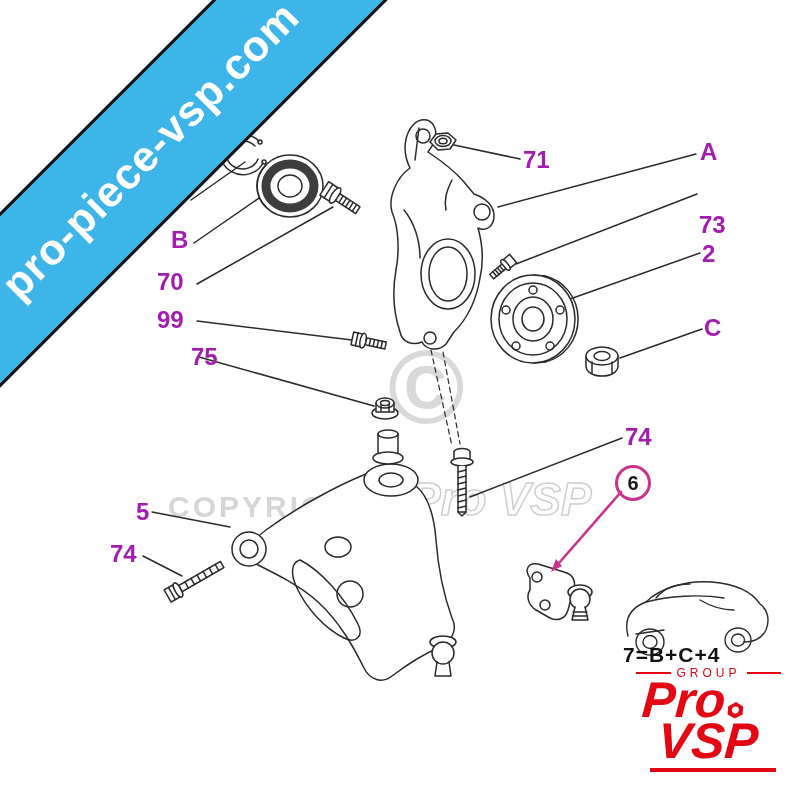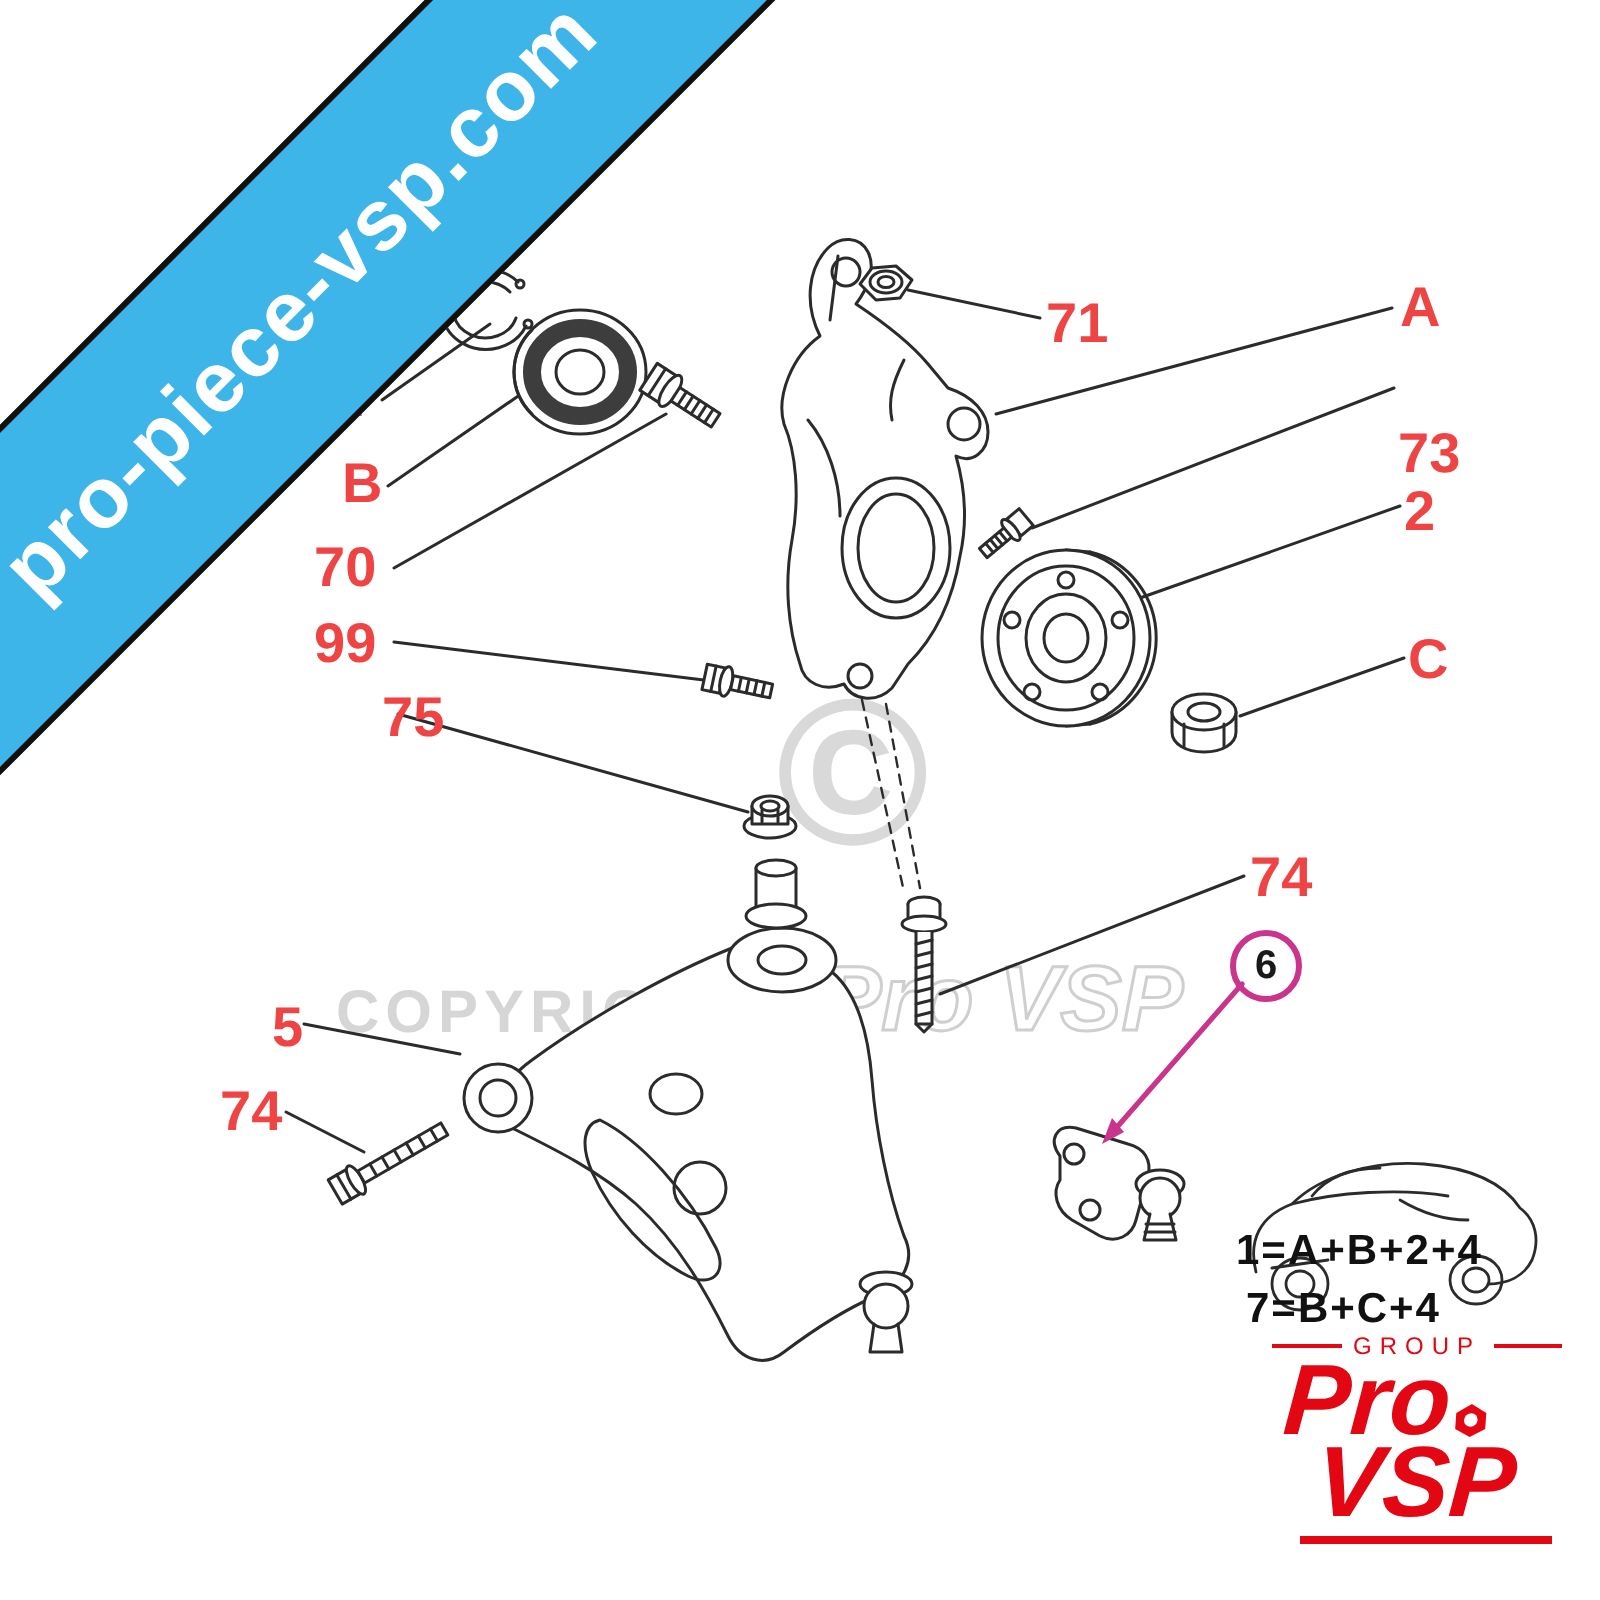--- a/index.html
+++ b/index.html
@@ -41,21 +41,21 @@
   .art .w    { fill:#ffffff; }
   .art .band { stroke-width:9; stroke:#3d3d3d; }
   .art .dash { stroke-dasharray:5 4; stroke-width:1.2; }
   .art .ld   { stroke-width:1.5; }
   .art .pink  { stroke:var(--highlight,#c9348c); stroke-width:2.6; }
   .art .pinkf { fill:var(--highlight,#c9348c); stroke:none; }
   .art .car   { stroke-width:1.4; }
 
   
   .lbl {
-    position:absolute; z-index:3; font-weight:bold; font-size:28px; color:#ef4444;
+    position:absolute; z-index:3; font-weight:bold; font-size:24px; color:#a21caf;
   }
   .lbl-circled {
     position:absolute; z-index:3; width:30px; height:30px; border-radius:50%;
     border:3px solid var(--highlight,#c9348c);
     font-weight:bold; font-size:20px; color:#1a1a1a;
     display:flex; align-items:center; justify-content:center;
   }
 
   
   .formula {
@@ -315,21 +315,20 @@
   <div class="lbl" style="left:699px; top:179px;margin-top:32px;">73</div>
   <div class="lbl" style="left:702px; top:240px;">2</div>
   <div class="lbl" style="left:704px; top:314px;">C</div>
   <div class="lbl" style="left:625px; top:423px;">74</div>
   <div class="lbl" style="left:136px; top:498px;">5</div>
   <div class="lbl" style="left:110px; top:540px;">74</div>
   <div class="lbl-circled" style="left:615px; top:465px;">
     <span>6</span>
   </div>
 
-  <div class="formula" id="formula1">1=A+B+2+4</div>
   <div class="formula" id="formula2">7=B+C+4</div>
 
   <div class="logo">
     <div class="logo-group">
       <span class="dash"></span>
       <span class="txt">GROUP</span>
       <span class="dash"></span>
     </div>
     <div class="logo-pro">
       <span>Pro</span>

